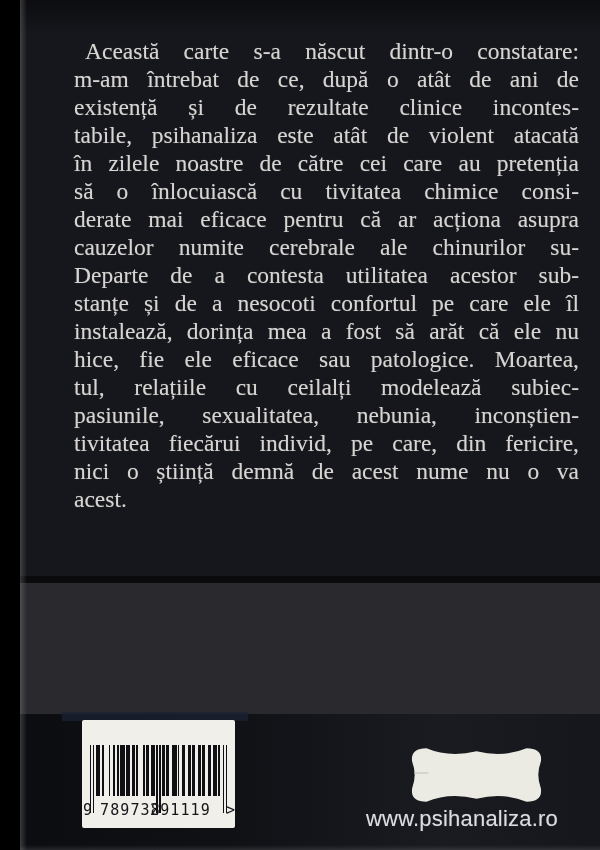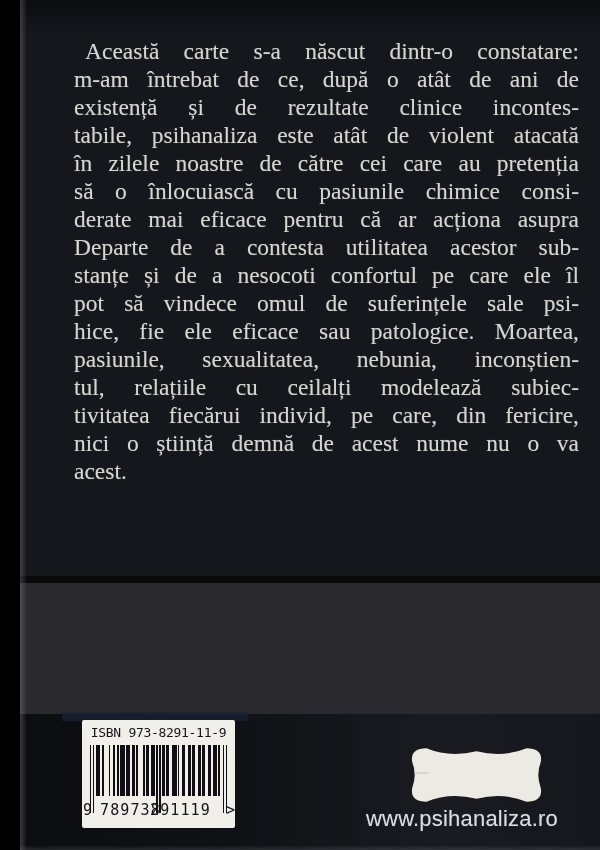--- a/index.html
+++ b/index.html
@@ -57,35 +57,35 @@
   <div class="quote-band"></div>
   <div class="bottom-region"></div>
   <div class="navy-strip"></div>
 
   <div class="body-text">
     <div class="line indent">Această carte s-a născut dintr-o constatare:</div>
     <div class="line">m-am întrebat de ce, după o atât de ani de</div>
     <div class="line">existență și de rezultate clinice incontes-</div>
     <div class="line">tabile, psihanaliza este atât de violent atacată</div>
     <div class="line">în zilele noastre de către cei care au pretenția</div>
-    <div class="line">să o înlocuiască cu pasiunile chimice consi-</div>
+    <div class="line">să o înlocuiască cu tivitatea chimice consi-</div>
     <div class="line">derate mai eficace pentru că ar acționa asupra</div>
+    <div class="line">cauzelor numite cerebrale ale chinurilor su-</div>
     <div class="line">Departe de a contesta utilitatea acestor sub-</div>
     <div class="line">stanțe și de a nesocoti confortul pe care ele îl</div>
-    <div class="line">pot să vindece omul de suferințele sale psi-</div>
+    <div class="line">instalează, dorința mea a fost să arăt că ele nu</div>
     <div class="line">hice, fie ele eficace sau patologice. Moartea,</div>
+    <div class="line">tul, relațiile cu ceilalți modelează subiec-</div>
     <div class="line">pasiunile, sexualitatea, nebunia, inconștien-</div>
-    <div class="line">tul, relațiile cu ceilalți modelează subiec-</div>
     <div class="line">tivitatea fiecărui individ, pe care, din fericire,</div>
     <div class="line">nici o știință demnă de acest nume nu o va</div>
     <div class="line para-end">acest.</div>
   </div>
 
   <div class="barcode">
-    <div class="isbn">ISBN 973-8291-11-9</div>
     <div class="bars" id="bars">
         <div class="bar" style="left: 0%; width: 1.05263%; height: 100%;"></div>
         <div class="bar" style="left: 2.10526%; width: 1.05263%; height: 100%;"></div>
         <div class="bar" style="left: 4.21053%; width: 1.05263%; height: 75%;"></div>
         <div class="bar" style="left: 5.26316%; width: 1.05263%; height: 75%;"></div>
         <div class="bar" style="left: 6.31579%; width: 1.05263%; height: 75%;"></div>
         <div class="bar" style="left: 8.42105%; width: 1.05263%; height: 75%;"></div>
         <div class="bar" style="left: 9.47368%; width: 1.05263%; height: 75%;"></div>
         <div class="bar" style="left: 13.6842%; width: 1.05263%; height: 75%;"></div>
         <div class="bar" style="left: 16.8421%; width: 1.05263%; height: 75%;"></div>

